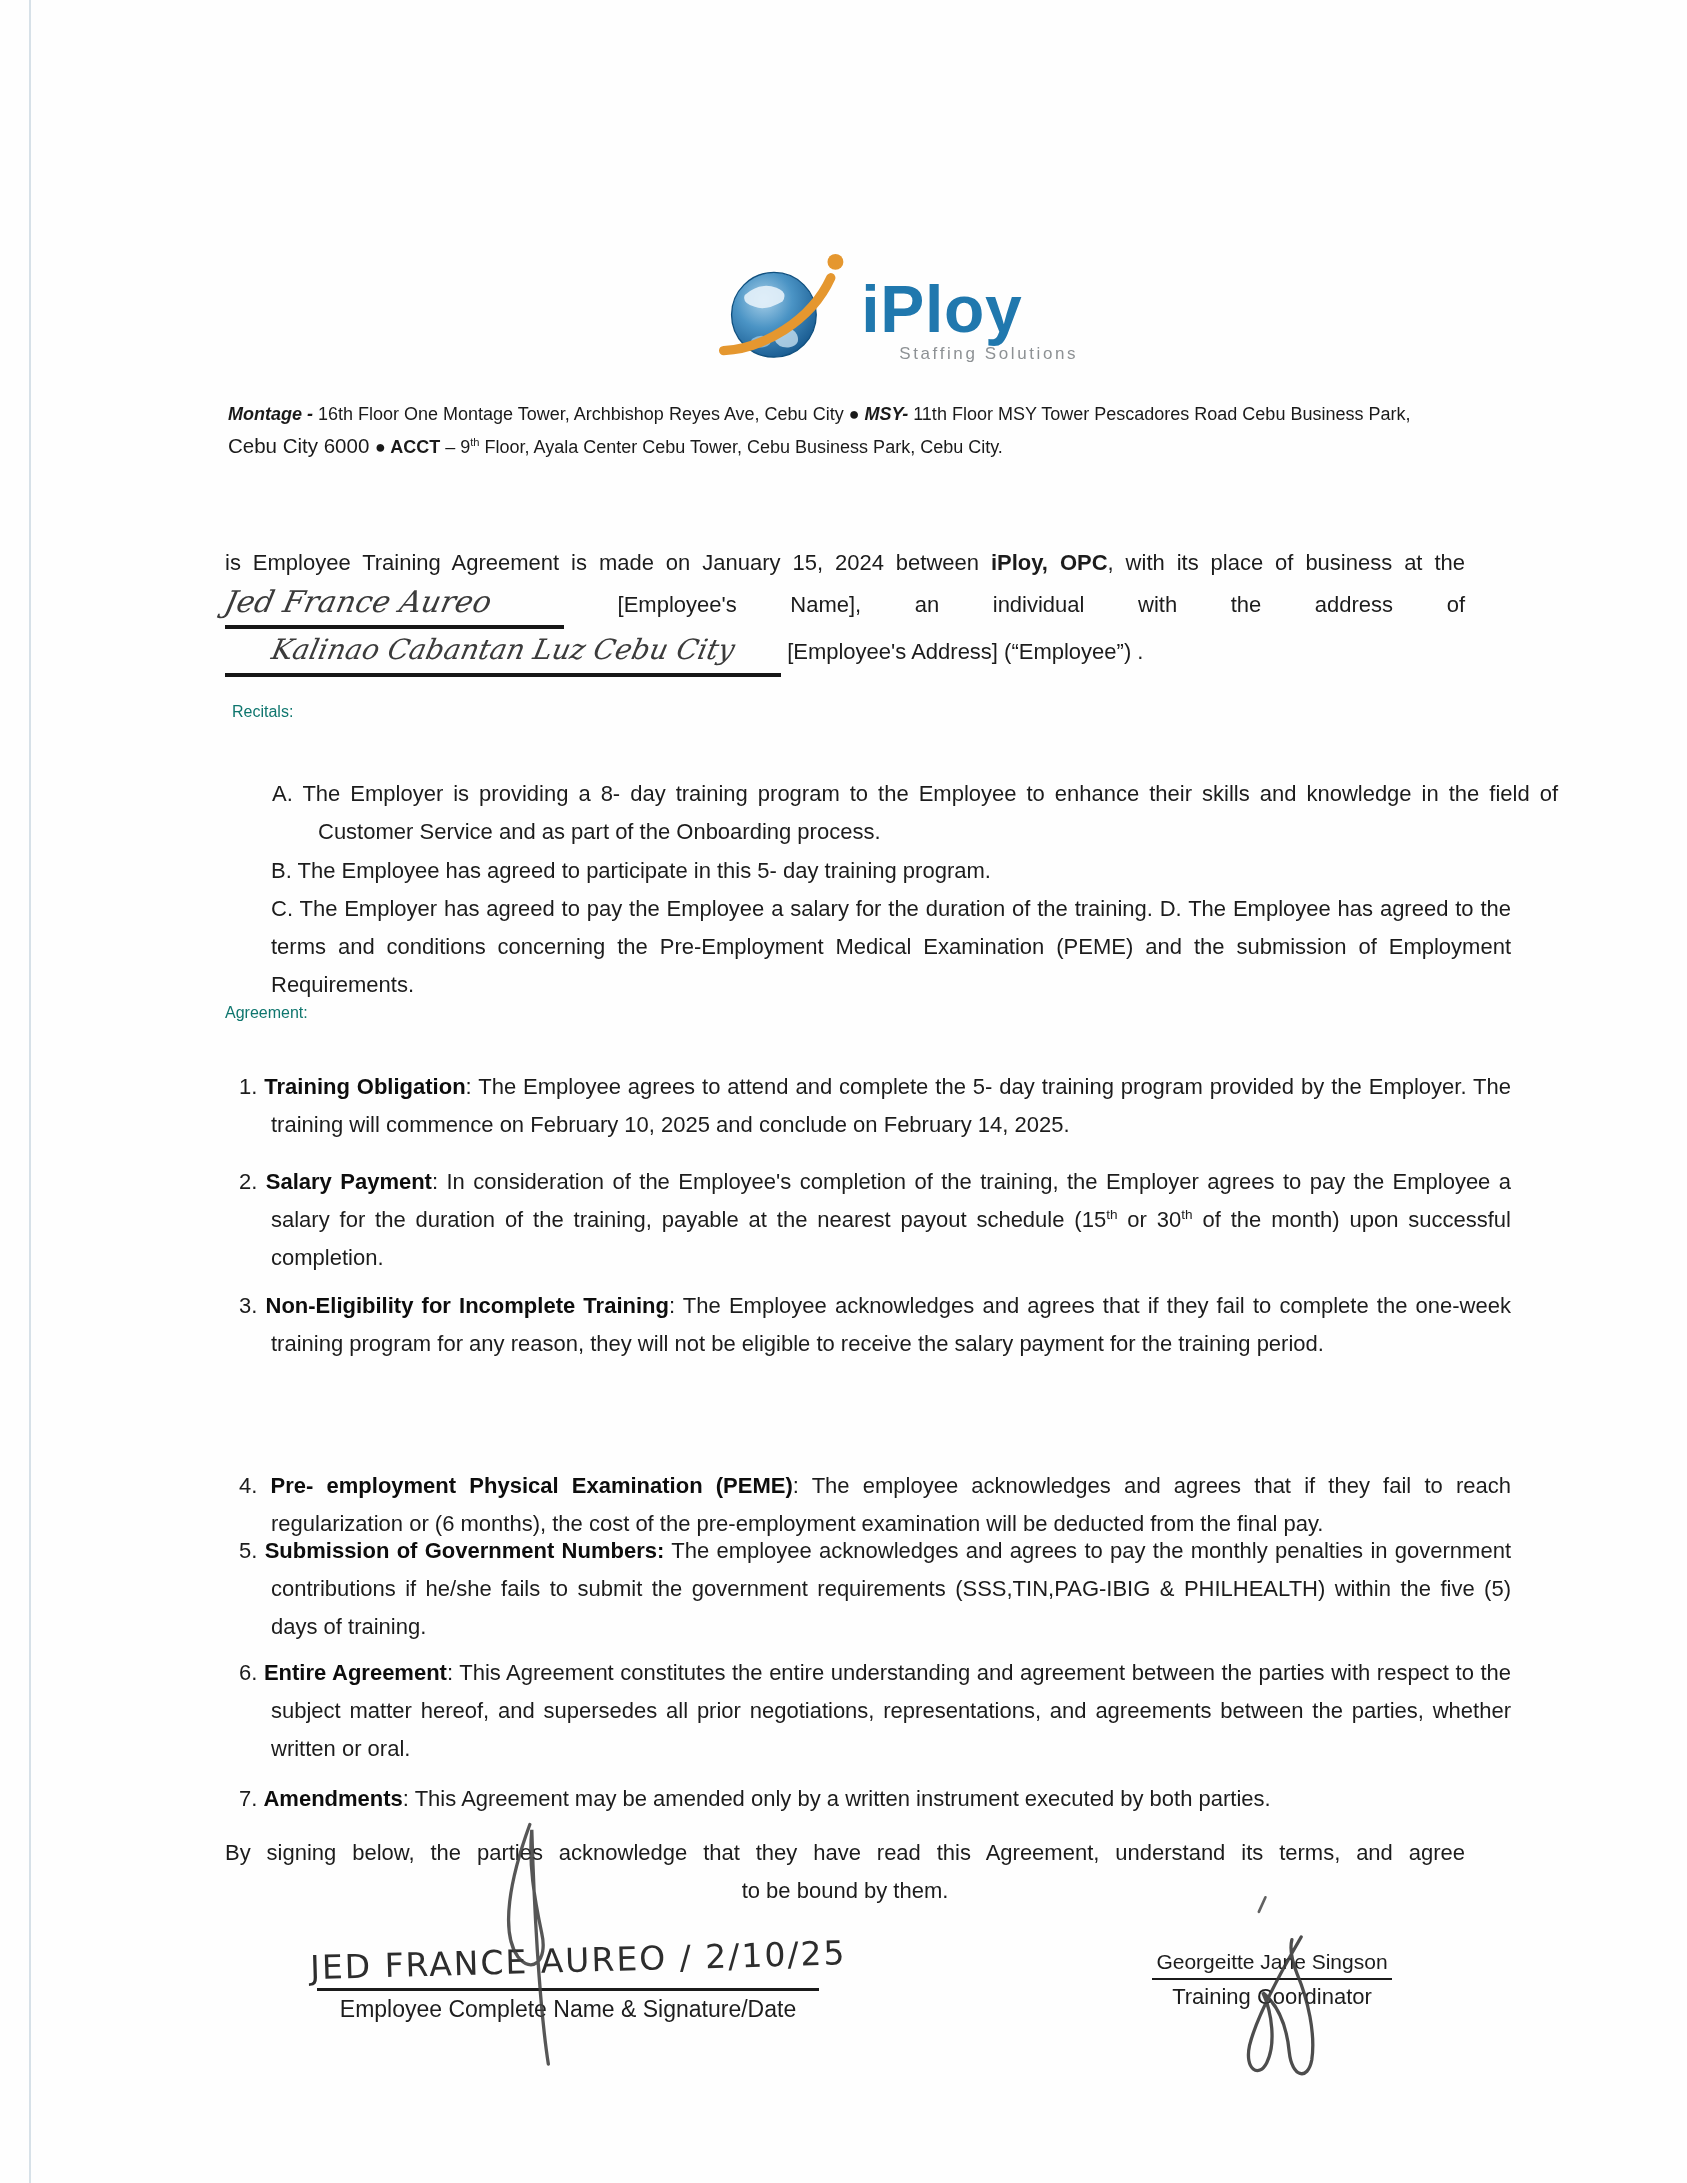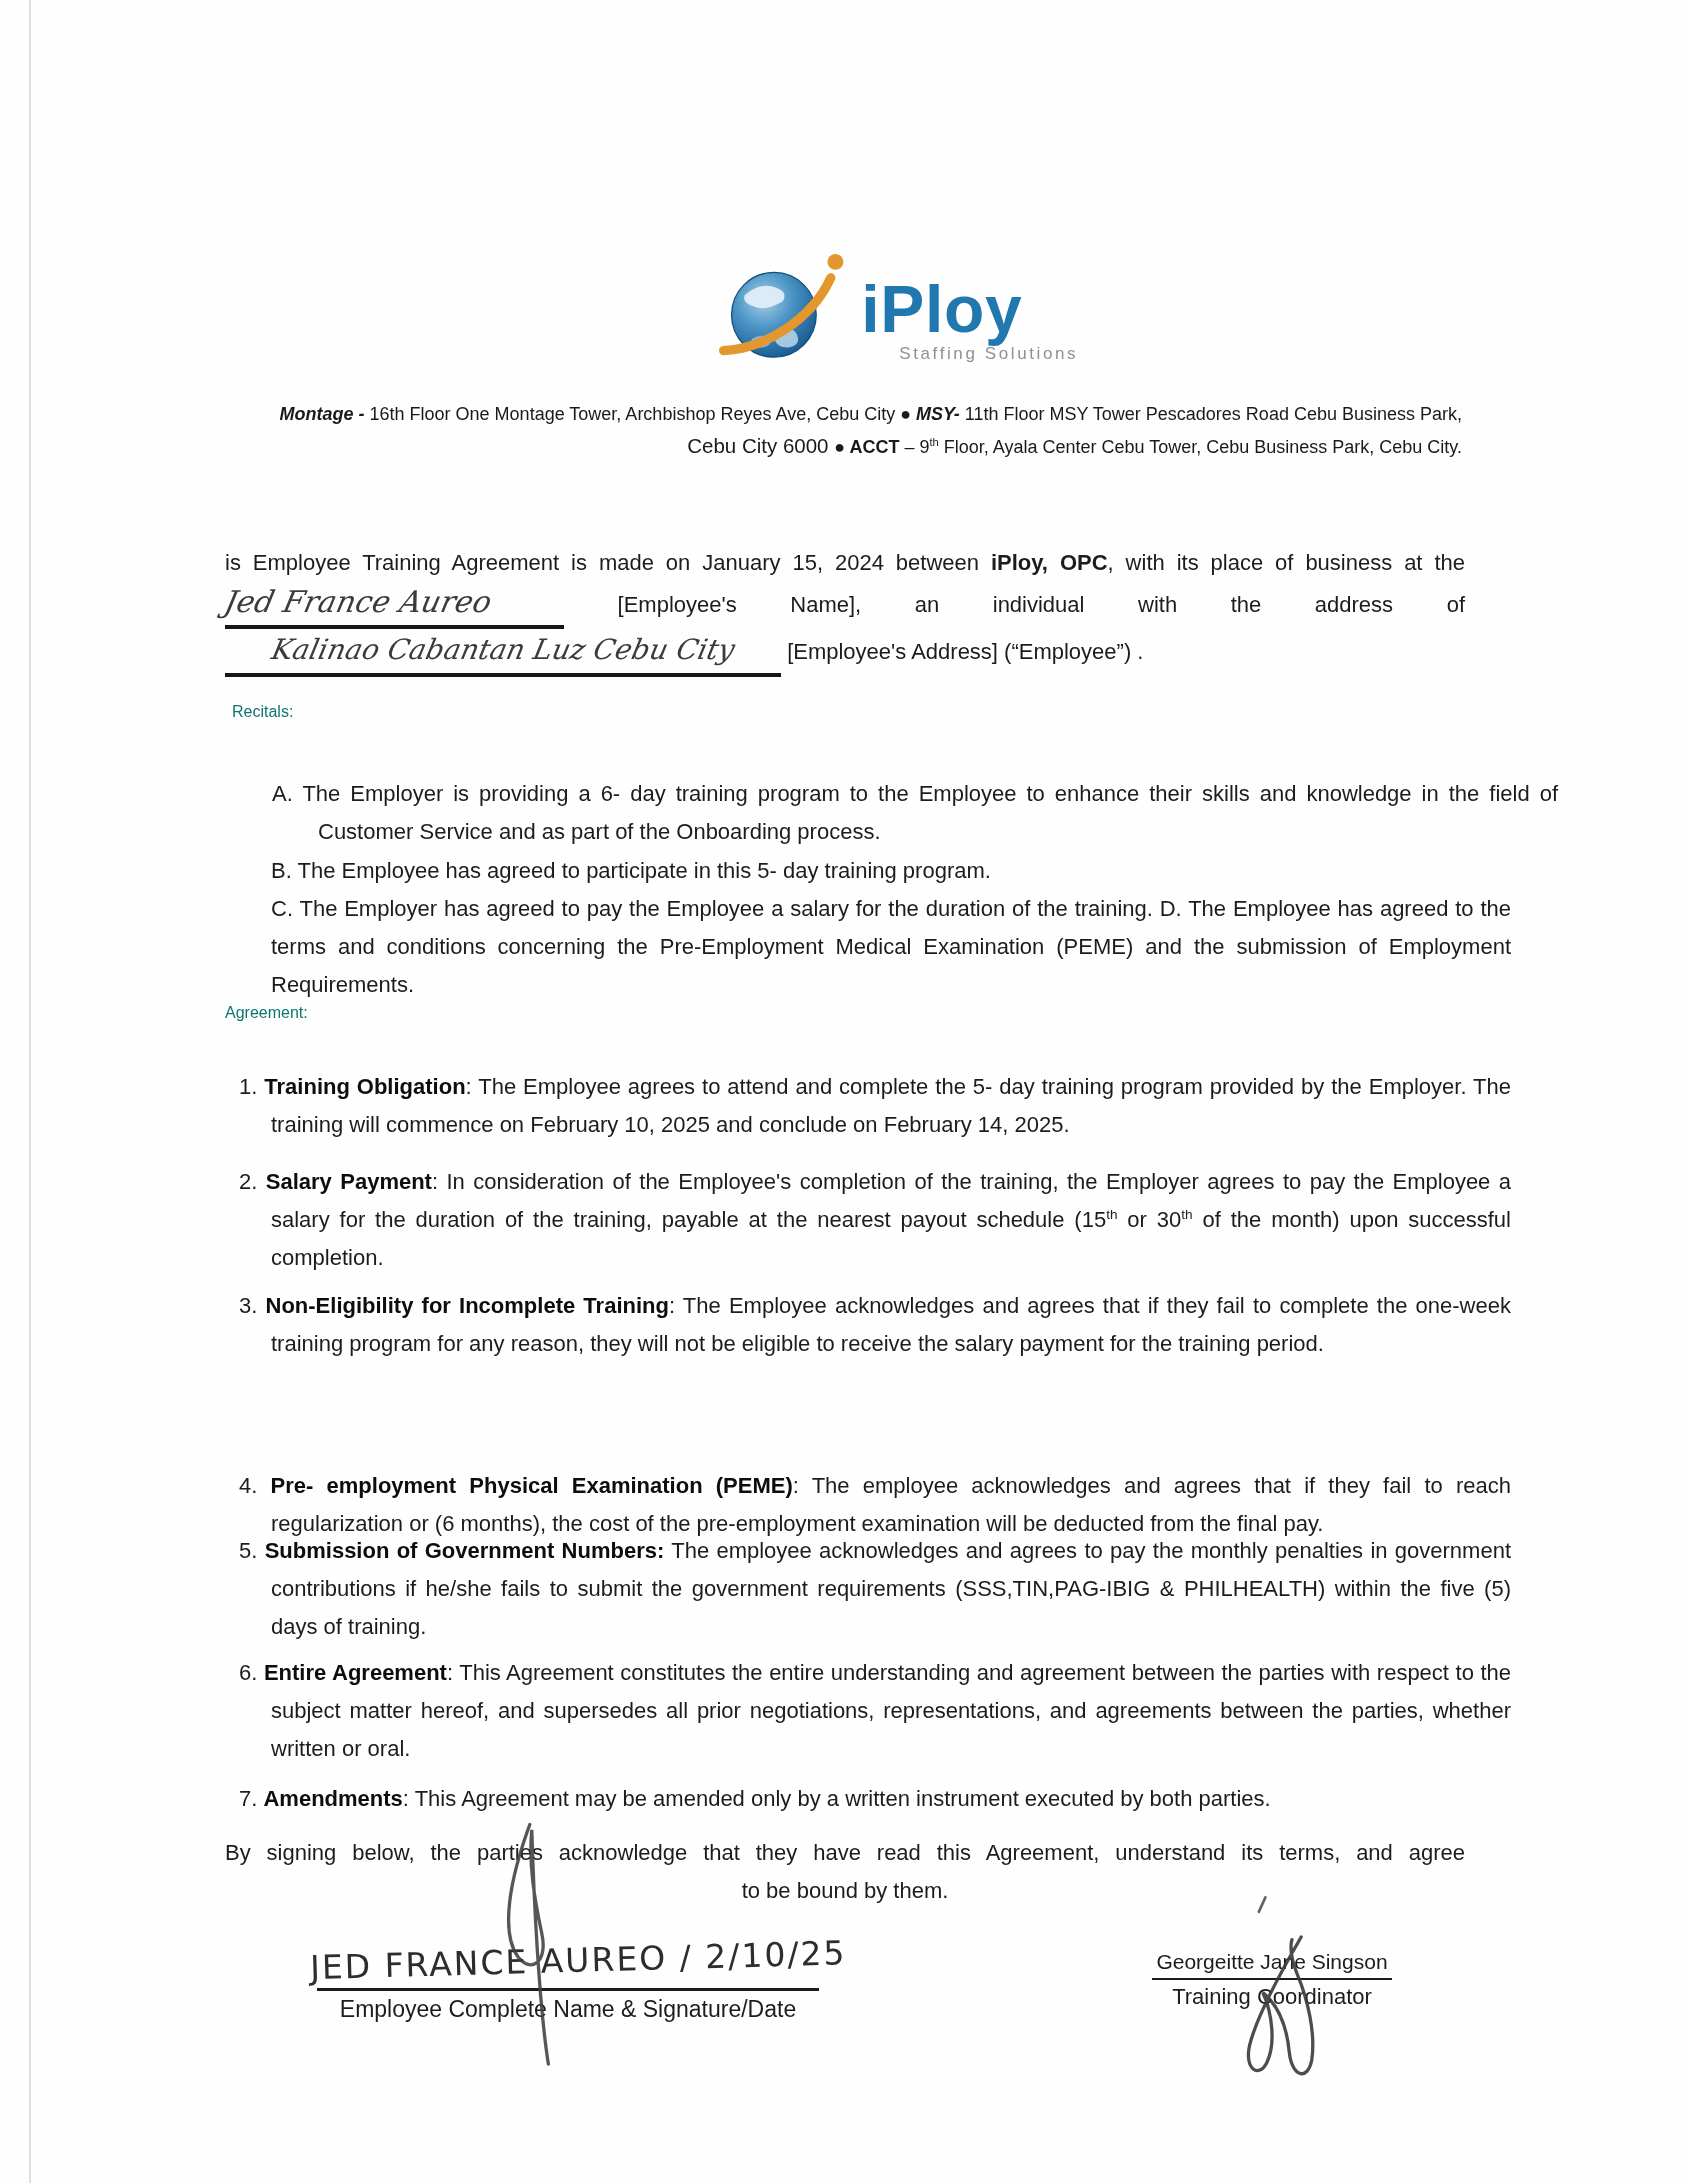--- a/index.html
+++ b/index.html
@@ -7,21 +7,21 @@
         font-family:"Liberation Sans",sans-serif;color:#1e1e1e;overflow:hidden;}
   .scan-edge{position:absolute;left:29px;top:0;width:2px;height:2183px;background:#d7e1e8;}
 
   
   .logo{position:absolute;left:713px;top:246px;display:flex;align-items:center;}
   .logo-textcol{margin-left:9.3px;margin-top:18.5px;}
   .brand{font-size:66px;font-weight:bold;color:#2078ae;letter-spacing:0.7px;line-height:66px;}
   .tagline{font-size:17px;color:#8d9194;letter-spacing:2.6px;margin-top:2px;margin-left:38px;}
 
   
-  .address{position:absolute;left:228px;top:397px;width:1234px;text-align:right;
+  .address{position:absolute;left:228px;top:397px;width:1234px;text-align:left;
            font-size:18px;line-height:32px;color:#1a1a1a;}
   .bi{font-weight:bold;font-style:italic;}
   .b{font-weight:bold;}
   .addr-big{font-size:20.5px;}
   .sup{vertical-align:super;font-size:0.62em;line-height:0;}
 
   
   .bodyblock{position:absolute;left:225px;width:1240px;font-size:22px;line-height:38px;
              text-align:justify;color:#1c1c1c;}
   .jlast{text-align:justify;text-align-last:justify;}
@@ -83,21 +83,21 @@
 
   <div class="bodyblock" style="top:544px;">
     <div class="jlast"><span>is Employee Training Agreement is made on January 15, 2024 between </span><span class="b">iPloy, OPC</span><span>, with its place of business at the</span></div>
     <div class="jlast" style="margin-top:4px;"><span class="hw-wrap" style="width:339px;"><span class="hw-cursive">Jed France Aureo</span></span> <span>[Employee's Name], an individual with the address of</span></div>
     <div style="text-align:left;margin-top:4px;"><span class="hw-wrap" style="width:556px;text-align:center;"><span class="hw-cursive" style="font-size:28px;">Kalinao Cabantan Luz Cebu City</span></span> <span>[Employee's Address] (“Employee”) .</span></div>
   </div>
 
   <div class="heading" style="top:703px;">Recitals:</div>
 
   <div class="bodyblock recital-a" style="top:775px;">
-    <span>A.</span> <span>The Employer is providing a 6- day training program to the Employee to enhance their skills and knowledge in the field of Customer Service and as part of the Onboarding process.</span>
+    <span>A.</span> <span>The Employer is providing a 8- day training program to the Employee to enhance their skills and knowledge in the field of Customer Service and as part of the Onboarding process.</span>
   </div>
   <div class="bodyblock recital-bc" style="top:852px;">
     <span>B.</span> <span>The Employee has agreed to participate in this 5- day training program.</span>
   </div>
   <div class="bodyblock recital-bc" style="top:890px;">
     <span>C.</span> <span>The Employer has agreed to pay the Employee a salary for the duration of the training. D. The Employee has agreed to the terms and conditions concerning the Pre-Employment Medical Examination (PEME) and the submission of Employment Requirements.</span>
   </div>
 
   <div class="heading" style="top:1004px;left:225px;">Agreement:</div>
 

